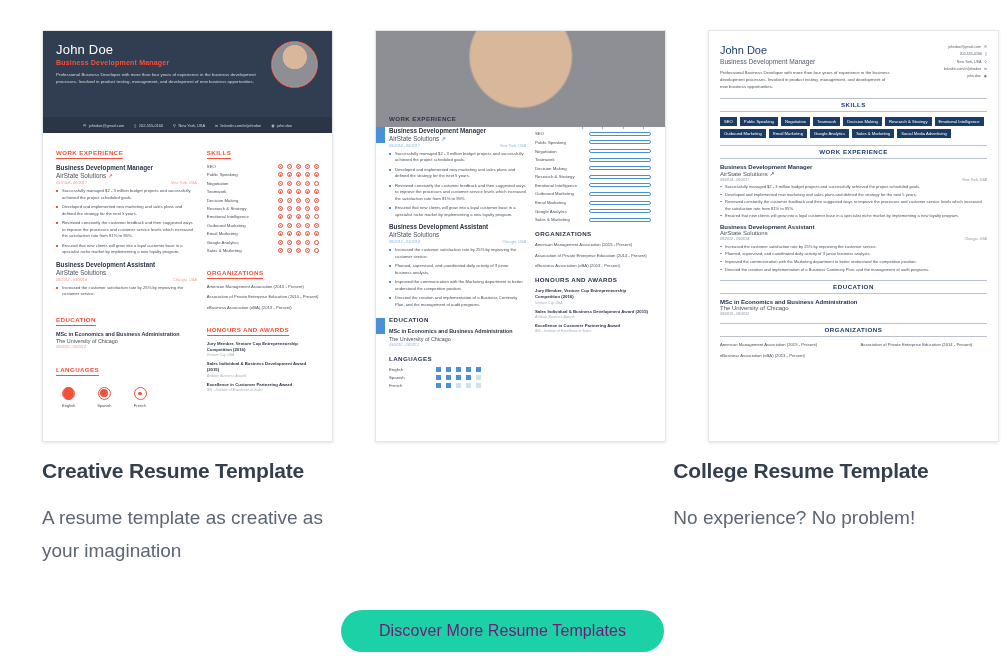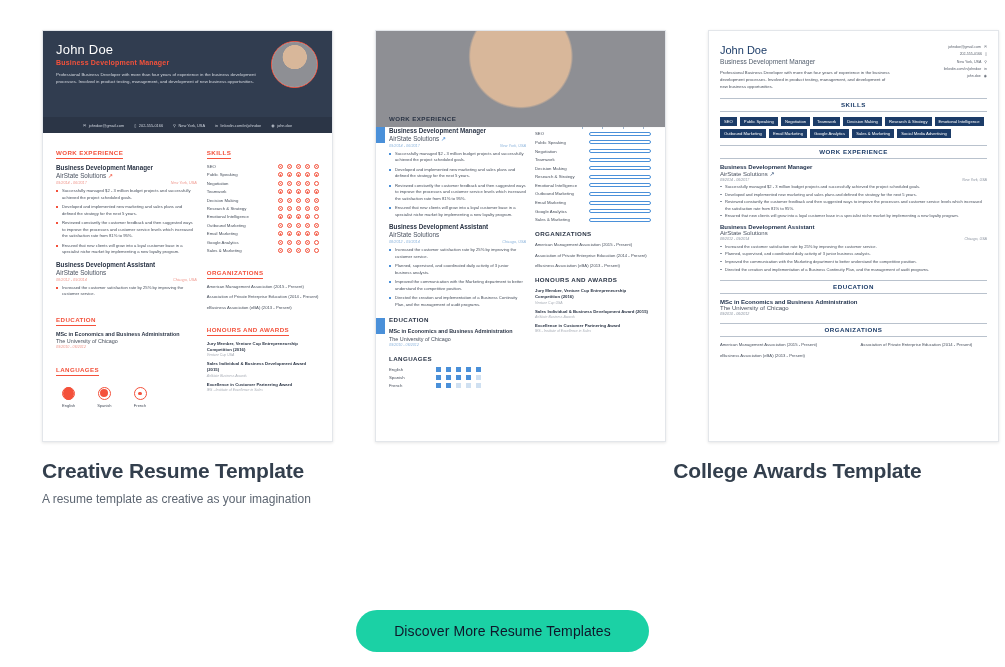--- a/index.html
+++ b/index.html
@@ -122,26 +122,26 @@
   .c3-meta{ display:flex;justify-content:space-between; font-size:3.6px;color:#8d95a1;font-style:italic;margin:1px 0 2.5px 0;}
   .bul3{ font-size:4.1px;line-height:1.5;color:#474f5c;padding-left:5px;position:relative;margin-bottom:1.5px;}
   .bul3:before{content:"";position:absolute;left:0;top:2px;width:2px;height:1px;background:#8d95a1;}
   .orgcols{ display:flex; gap:14px;}
   .orgcols>div{ flex:1; font-size:4.2px; line-height:1.5; color:#474f5c;}
 
   
   .caps{ position:absolute; left:42px; top:455px; width:922px; display:flex; gap:25px;}
   .cap{ width:291px; }
   .cap-t{ font-size:21px; font-weight:700; color:#333f4d; line-height:1.5; letter-spacing:-.2px;}
-  .cap-d{ font-size:12px; color:#5d6672; line-height:1.75; margin-top:2px;}
+  .cap-d{ font-size:19px; color:#5d6672; line-height:1.75; margin-top:14px;}
 
   .cta-wrap{ position:absolute; left:0; top:610px; width:1005px; display:flex; justify-content:center;}
   .cta{
-    background:#1bd1a5; color:#0f172a; border:none; border-radius:24px;
-    padding:0 38px; height:42px; font-size:14px; font-family:"Liberation Sans",sans-serif;
+    background:#1bd1a5; color:#701a75; border:none; border-radius:24px;
+    padding:0 38px; height:42px; font-size:16px; font-family:"Liberation Sans",sans-serif;
     cursor:pointer; letter-spacing:.1px;
   }
   .ph-face{ position:absolute; left:50%; top:52%; transform:translate(-50%,-50%); width:150%; height:150%;
             background:radial-gradient(circle at 50% 38%, #d8b79a 0 22%, #8e8f94 23% 100%); }
 </style>
 </head>
 <body>
 
 <div class="page">
 
@@ -683,20 +683,21 @@
   </div>
 
   <div class="caps">
     <div class="cap">
       <div class="cap-t">Creative Resume Template</div>
       <div class="cap-d">A resume template as creative as your imagination</div>
     </div>
     <div class="cap">
     </div>
     <div class="cap">
-      <div class="cap-t">College Awards Template</div>
+      <div class="cap-t">College Resume Template</div>
+      <div class="cap-d">No experience? No problem!</div>
     </div>
   </div>
 
   <div class="cta-wrap">
     <button class="cta">Discover More Resume Templates</button>
   </div>
 </div>
 
 </body></html>

